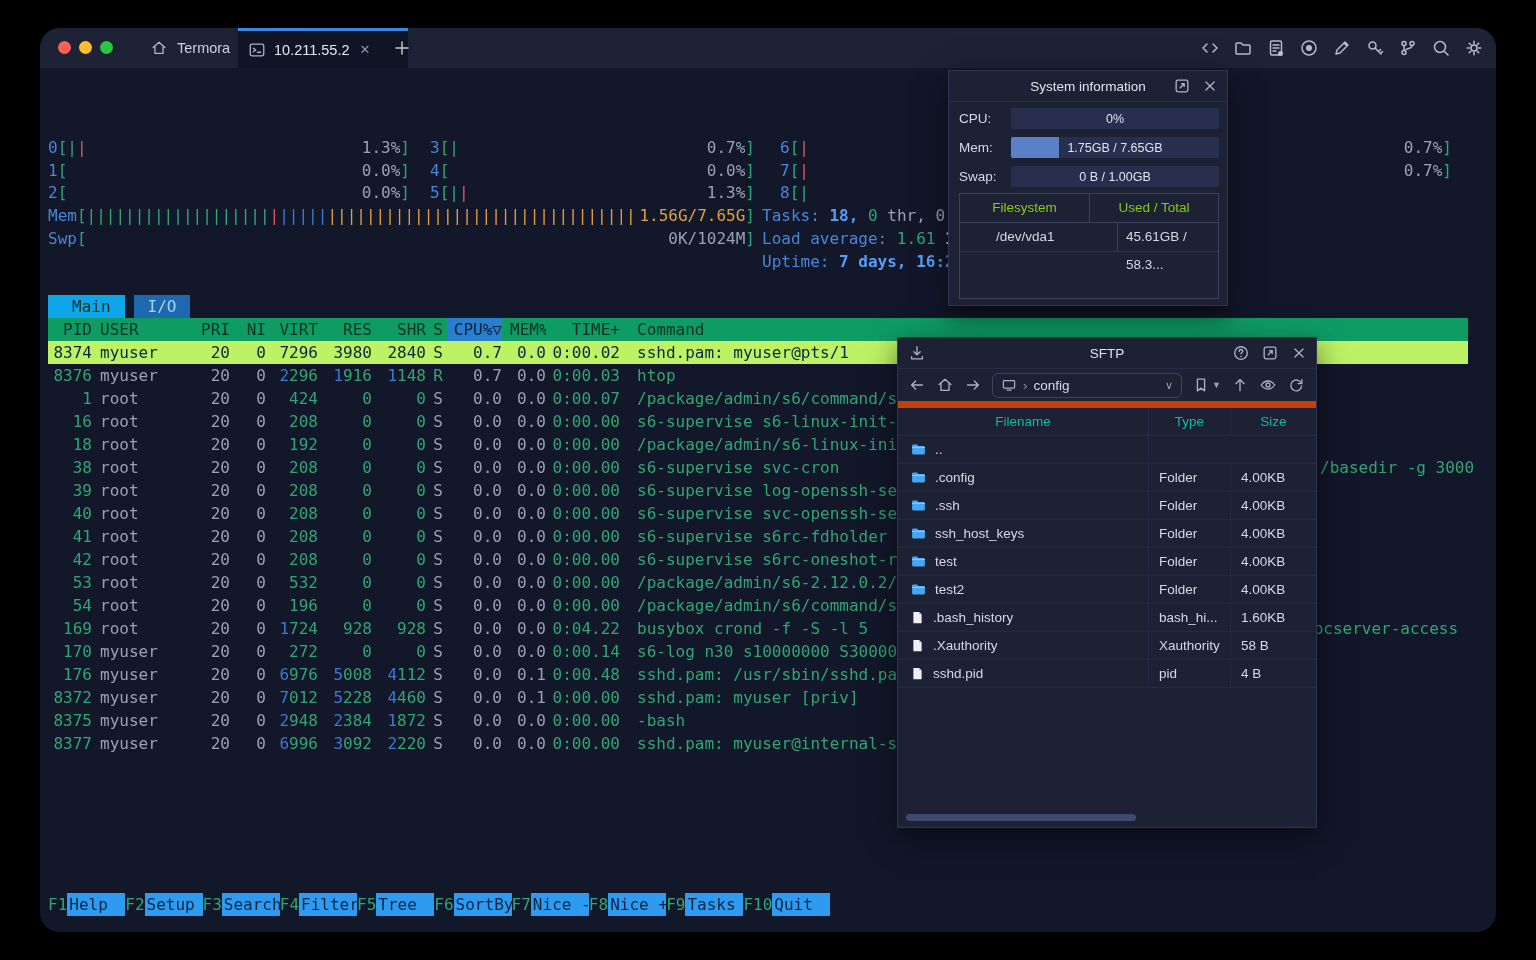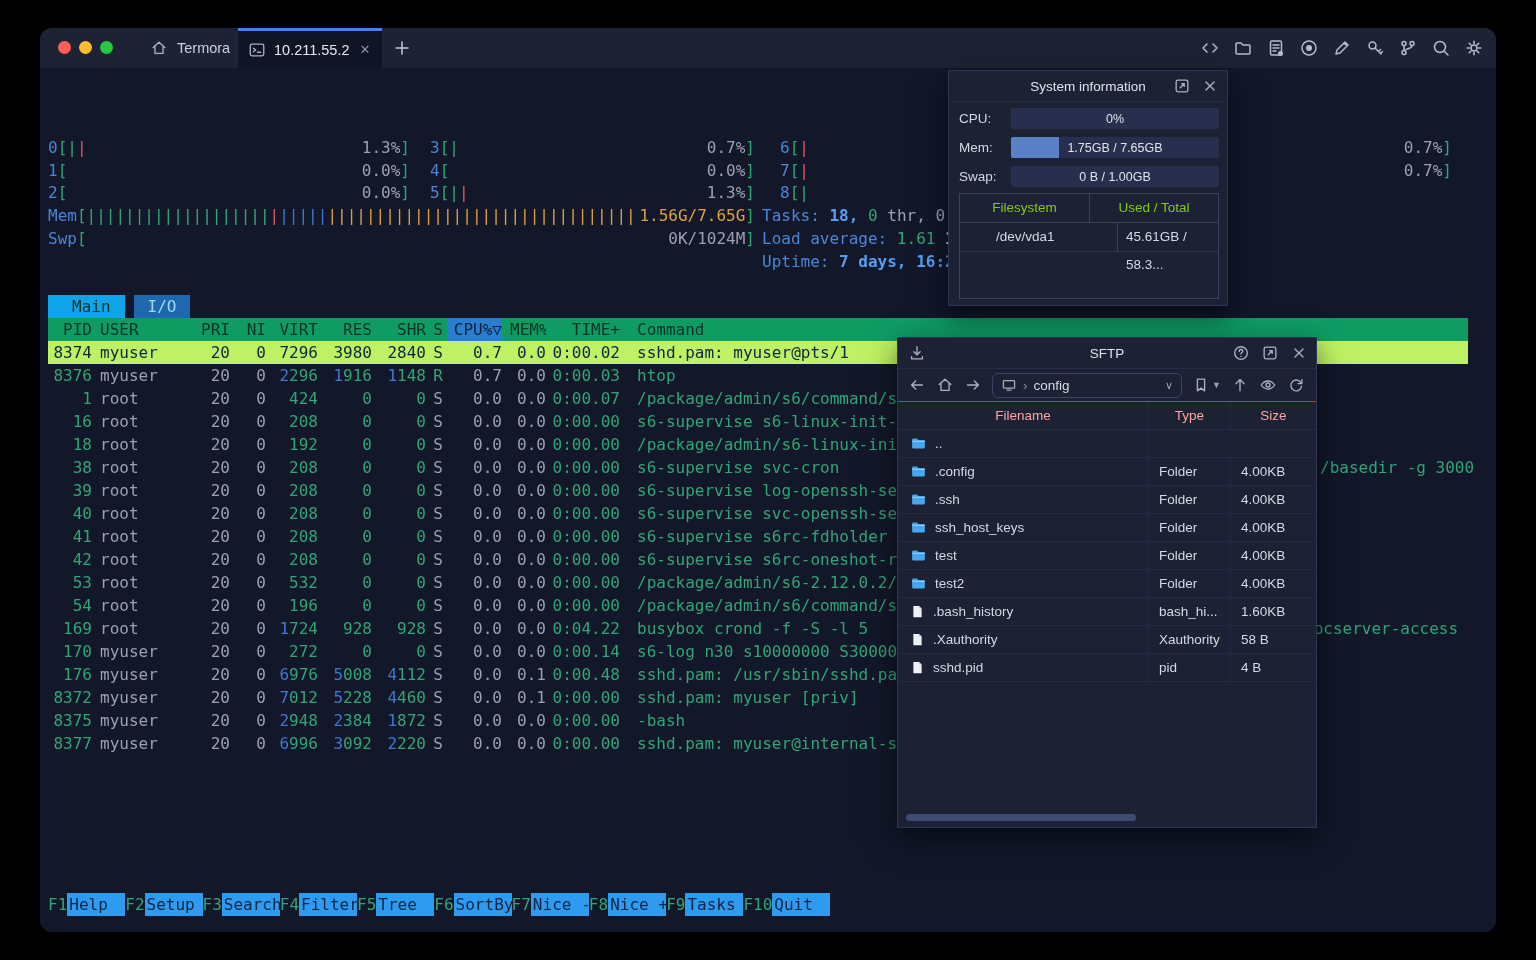--- a/index.html
+++ b/index.html
@@ -1,26 +1,26 @@
 <!DOCTYPE html>
 <html><head>
 <meta charset="utf-8">
 <style>
   html,body{margin:0;padding:0;background:#000;width:1536px;height:960px;overflow:hidden;
     font-family:"Liberation Sans",sans-serif;}
-  .window{position:absolute;left:40px;top:28px;width:1456px;height:904px;border-radius:12px;
+  .window{position:absolute;left:40px;top:28px;width:1456px;height:904px;border-radius:20px;
     background:#12172a;overflow:hidden;box-shadow:0 0 0 1px #000;}
   
   .titlebar{position:absolute;left:0;top:0;width:100%;height:40px;background:#1e2235;}
   .lights{position:absolute;left:18px;top:13px;display:flex;gap:8px;}
   .light{width:13px;height:13px;border-radius:50%;}
   .l-red{background:#ff5f57}.l-yellow{background:#febc2e}.l-green{background:#28c840}
   .home-tab{position:absolute;left:96px;top:0;height:40px;display:flex;align-items:center;gap:9px;
     color:#ccd1de;font-size:14.5px;padding:0 14px;}
-  .active-tab{position:absolute;left:198px;top:0;width:144px;height:40px;background:#101526;
+  .active-tab{position:absolute;left:198px;top:0;width:170px;height:40px;background:#101526;
     border-top:3px solid #3d85e0;box-sizing:border-box;display:flex;align-items:center;gap:8px;
     padding:8px 10px;color:#e4e7ef;font-size:14.5px;}
   .active-tab .x{color:#8d94a8;font-size:13px;margin-left:2px;}
   .newtab{position:absolute;left:352px;top:10px;color:#c3c8d6;}
   .tb-icons{position:absolute;right:12px;top:10px;display:flex;gap:13px;color:#b5bccb;}
   .tb-icons .ti{width:20px;height:20px;}
   svg.ic{display:block;}
   svg.ic *{stroke:currentColor;fill:none;stroke-width:1.5;stroke-linecap:round;stroke-linejoin:round;}
   svg.ic .fill{fill:currentColor;stroke:none;}
   
@@ -74,21 +74,21 @@
   .si-tr{display:flex;height:28px;line-height:28px;border-bottom:1px solid #2c3452;}
   .si-tr>div:first-child{width:130px;padding-left:8px;box-sizing:border-box;border-right:1px solid #3a4160;margin-left:28px;}
   .si-tr>div:last-child{flex:1;padding-left:8px;}
   
   .sf-toolbar{position:absolute;left:0;top:31px;right:0;height:32px;display:flex;align-items:center;
     gap:10px;padding:0 10px;color:#9aa1b4;}
   .crumb{display:flex;align-items:center;gap:6px;width:190px;height:25px;border:1px solid #3c4466;
     border-radius:6px;padding:0 8px;color:#d6dae5;box-sizing:border-box;}
   .crumb .grow{flex:1;}
   .sf-grid{position:absolute;left:0;top:63px;right:0;}
-  .sf-head{display:flex;height:27px;line-height:27px;border-top:1px solid #c2410c;border-bottom:1px solid #262c48;color:#fca5a5;}
+  .sf-head{display:flex;height:27px;line-height:27px;border-top:7px solid #c2410c;border-bottom:1px solid #262c48;color:#14b8a6;}
   .sf-row{display:flex;height:27px;line-height:27px;border-bottom:1px solid #242a46;align-items:center;}
   .col-name{width:251px;box-sizing:border-box;border-right:1px solid #242a46;display:flex;align-items:center;gap:8px;padding-left:12px;overflow:hidden;}
   .col-type{width:82px;box-sizing:border-box;border-right:1px solid #242a46;padding-left:10px;overflow:hidden;white-space:nowrap;}
   .col-size{flex:1;padding-left:10px;overflow:hidden;}
   .sf-head .col-name{justify-content:center;padding-left:0;}
   .sf-head .col-type,.sf-head .col-size{text-align:center;padding-left:0;}
   .sf-scroll{position:absolute;left:8px;bottom:6px;width:230px;height:7px;border-radius:4px;background:#3e4a72;}
 </style>
 </head>
 <body>

